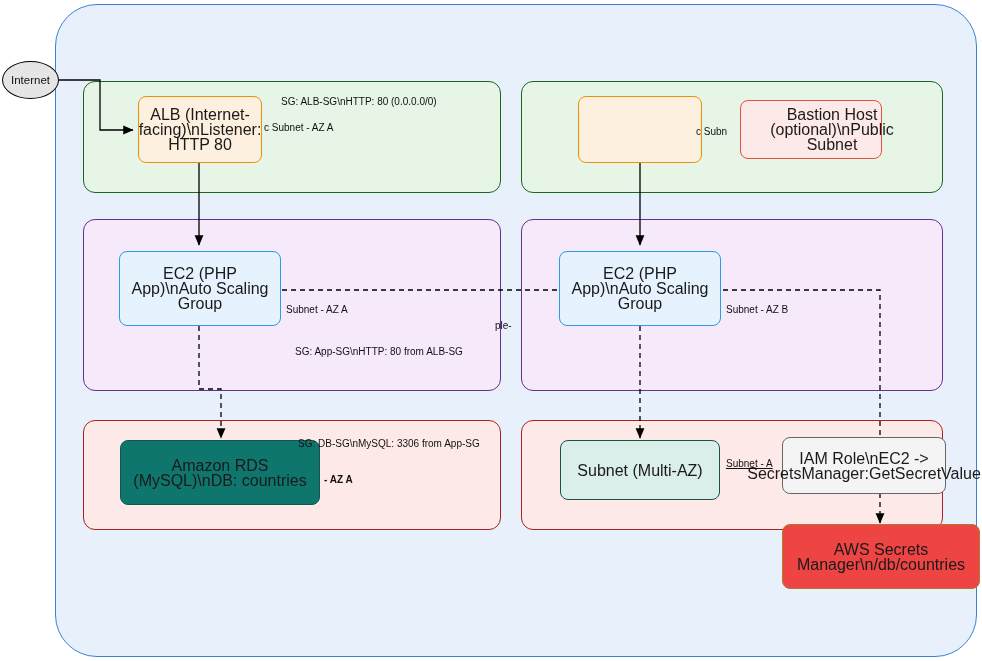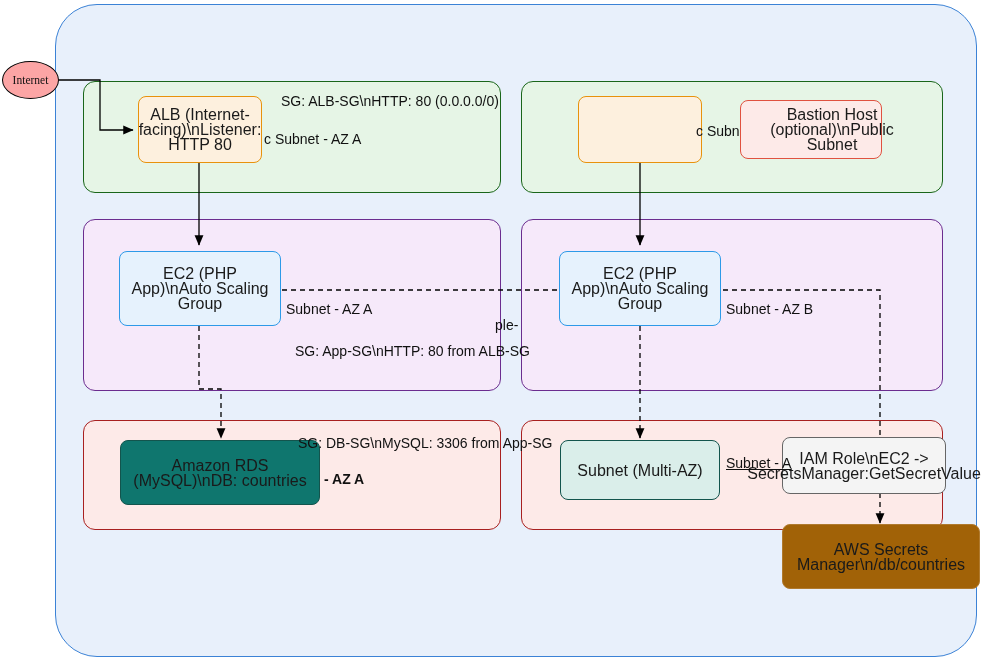--- a/index.html
+++ b/index.html
@@ -7,25 +7,25 @@
   #canvas{position:relative;width:982px;height:661px;overflow:hidden;background:#ffffff;}
 
   svg.layer{position:absolute;left:0;top:0;width:982px;height:661px;pointer-events:none;}
 
   .node{position:absolute;box-sizing:border-box;display:flex;align-items:center;
         justify-content:center;text-align:center;border-radius:8px;
         font-size:16px;line-height:15px;color:#1a1a1a;padding:3px 6px;}
 
   .container{position:absolute;box-sizing:border-box;border-radius:12px;}
 
-  .freetext{position:absolute;font-size:14px;line-height:15px;color:#111111;white-space:nowrap;}
+  .freetext{position:absolute;font-size:10px;line-height:15px;color:#111111;white-space:nowrap;}
 
   .ellipse{position:absolute;box-sizing:border-box;border-radius:50%;
            display:flex;align-items:center;justify-content:center;
-           font-size:11.5px;color:#111111;background:#fca5a5;border:1.4px solid #000000;font-family:Liberation Serif, serif;}
+           font-size:11.5px;color:#111111;background:#e5e5e5;border:1.4px solid #000000;}
 </style>
 </head>
 <body>
 
 <div id="canvas">
 
   <div class="container" style="left:55px;top:4px;width:922px;height:653px;background:#e8f0fb;border:1.6px solid #3b82d6;border-radius:42px;"></div>
 
   <div class="container" style="left:83px;top:81px;width:418px;height:112px;background:#e6f5e6;border:1.4px solid #1a661a;"></div>
 
@@ -88,25 +88,25 @@
   </div>
 
   <div class="node" style="left:560px;top:440px;width:160px;height:60px;background:#daeeea;border:1.5px solid #13544d;">
     <span>Subnet (Multi-AZ)</span>
   </div>
 
   <div class="node" style="left:782px;top:437px;width:164px;height:57px;background:#f4f4f4;border:1.3px solid #666666;">
     <span style="white-space:pre-line;">IAM Role\nEC2 -&gt; SecretsManager:GetSecretValue</span>
   </div>
 
-  <div class="node" style="left:782px;top:524px;width:198px;height:65px;background:#a16207;border:1.5px solid #b07a2e;">
+  <div class="node" style="left:782px;top:524px;width:198px;height:65px;background:#ef4444;border:1.5px solid #b07a2e;">
     <span style="white-space:pre-line;">AWS Secrets Manager\n/db/countries</span>
   </div>
 
-  <div class="freetext" style="left:264px;top:132px;">c Subnet - AZ A</div>
+  <div class="freetext" style="left:264px;top:120px;">c Subnet - AZ A</div>
 
   <div class="freetext" style="left:696px;top:124px;">c Subn</div>
 
   <div class="freetext" style="left:286px;top:302px;">Subnet - AZ A</div>
 
   <div class="freetext" style="left:726px;top:302px;">Subnet - AZ B</div>
 
   <div class="freetext" style="left:324px;top:472px;font-weight:bold;">- AZ A</div>
 
   <div class="freetext" style="left:726px;top:456px;text-decoration:underline;">Subnet - A</div>

